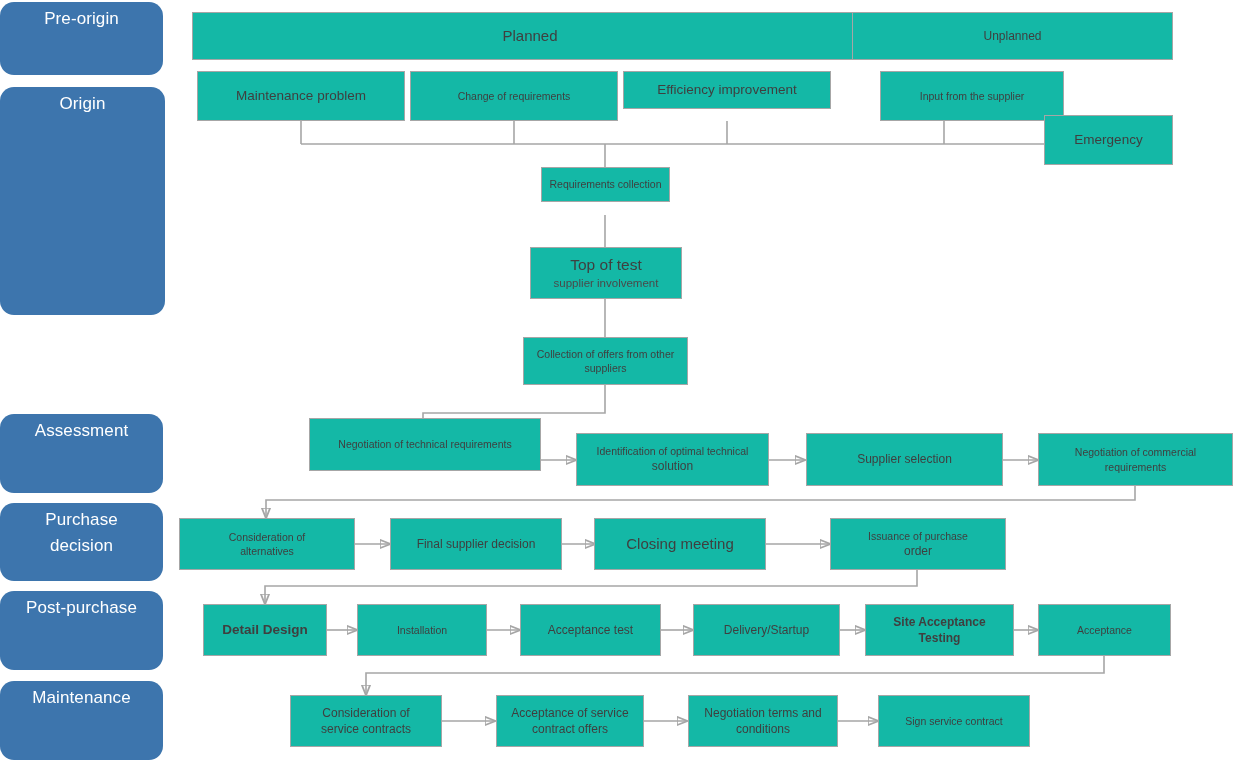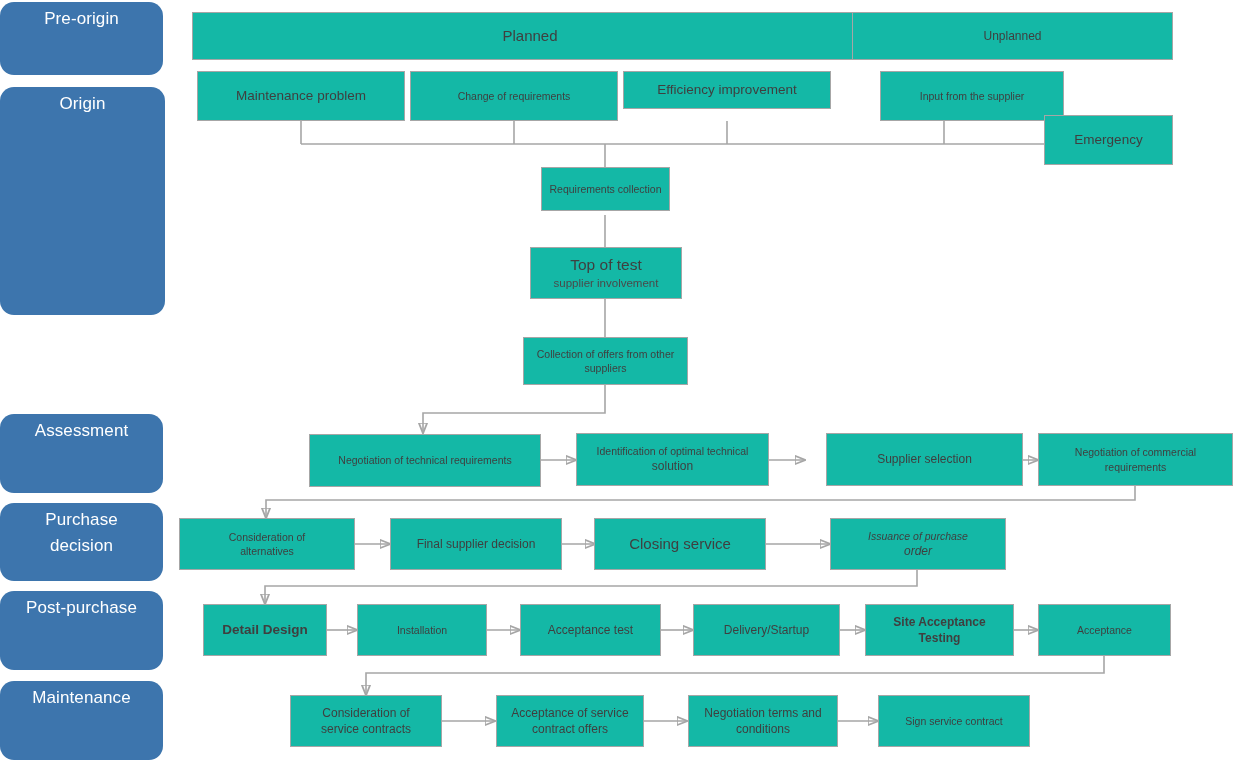--- a/index.html
+++ b/index.html
@@ -166,70 +166,70 @@
   <div class="node s-lg" style="left:623px; top:71px; width:208px; height:38px;">
     <span class="txt">Efficiency improvement</span>
   </div>
   <div class="node s-sm" style="left:880px; top:71px; width:184px; height:50px;">
     <span class="txt">Input from the supplier</span>
   </div>
   <div class="node s-lg" style="left:1044px; top:71px; width:129px; height:50px;margin-top:44px;">
     <span class="txt">Emergency</span>
   </div>
 
-  <div class="node s-sm" style="left:541px; top:167px; width:129px; height:44px;">
+  <div class="node s-sm" style="left:541px; top:167px; width:129px; height:35px;">
     <span class="txt">Requirements collection</span>
   </div>
 
   <div class="node stack-big" style="left:530px; top:247px; width:152px; height:52px;">
     <span class="txt">
       <span class="line1">Top of test</span>
       <span class="line2">supplier involvement</span>
     </span>
   </div>
 
   <div class="node s-sm two-line" style="left:523px; top:337px; width:165px; height:48px;">
     <span class="txt">
       <span class="line1">Collection of offers from other</span>
       <span class="line2">suppliers</span>
     </span>
   </div>
 
-  <div class="node s-sm" style="left:309px; top:434px; width:232px; height:53px;align-items:center;">
+  <div class="node s-sm" style="left:309px; top:418px; width:232px; height:53px;align-items:center;">
     <span class="txt">Negotiation of technical requirements</span>
   </div>
   <div class="node s-sm two-line" style="left:576px; top:433px; width:193px; height:53px;">
     <span class="txt">
       <span class="line1">Identification of optimal technical</span>
       <span class="line2 s-md">solution</span>
     </span>
   </div>
-  <div class="node s-md" style="left:806px; top:433px; width:197px; height:53px;margin-left:20px;">
+  <div class="node s-md" style="left:806px; top:433px; width:197px; height:53px;">
     <span class="txt">Supplier selection</span>
   </div>
   <div class="node s-sm two-line" style="left:1038px; top:433px; width:195px; height:53px;">
     <span class="txt">
       <span class="line1">Negotiation of commercial</span>
       <span class="line2">requirements</span>
     </span>
   </div>
 
   <div class="node s-sm two-line" style="left:179px; top:518px; width:176px; height:52px;">
     <span class="txt">
       <span class="line1">Consideration of</span>
       <span class="line2">alternatives</span>
     </span>
   </div>
   <div class="node s-md" style="left:390px; top:518px; width:172px; height:52px;">
     <span class="txt">Final supplier decision</span>
   </div>
   <div class="node s-xl" style="left:594px; top:518px; width:172px; height:52px;">
-    <span class="txt">Closing service</span>
-  </div>
-  <div class="node s-sm two-line" style="left:830px; top:518px; width:176px; height:52px;font-style:italic;">
+    <span class="txt">Closing meeting</span>
+  </div>
+  <div class="node s-sm two-line" style="left:830px; top:518px; width:176px; height:52px;">
     <span class="txt">
       <span class="line1">Issuance of purchase</span>
       <span class="line2 s-md">order</span>
     </span>
   </div>
 
   <div class="node s-lg bold" style="left:203px; top:604px; width:124px; height:52px;">
     <span class="txt">Detail Design</span>
   </div>
   <div class="node s-sm" style="left:357px; top:604px; width:130px; height:52px;">

